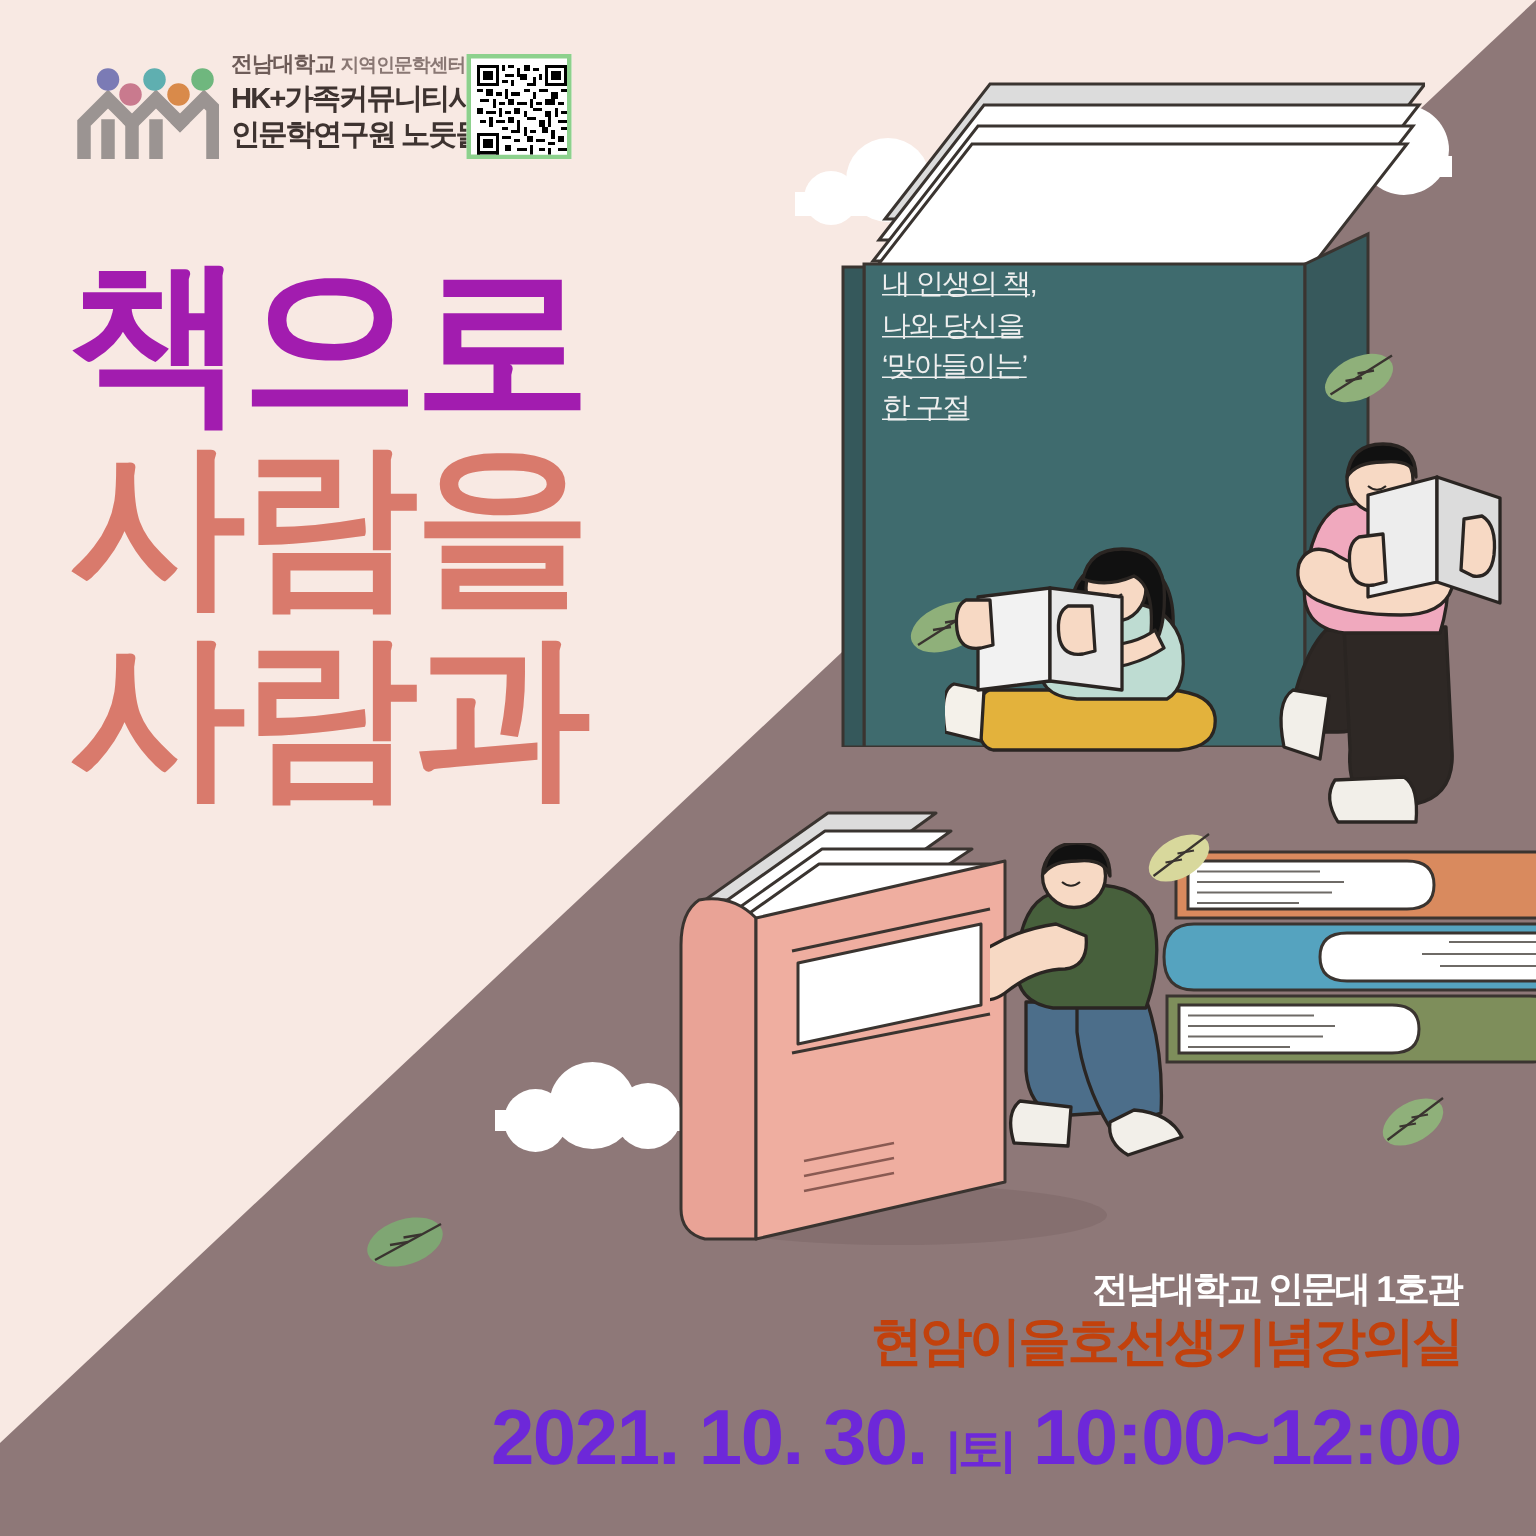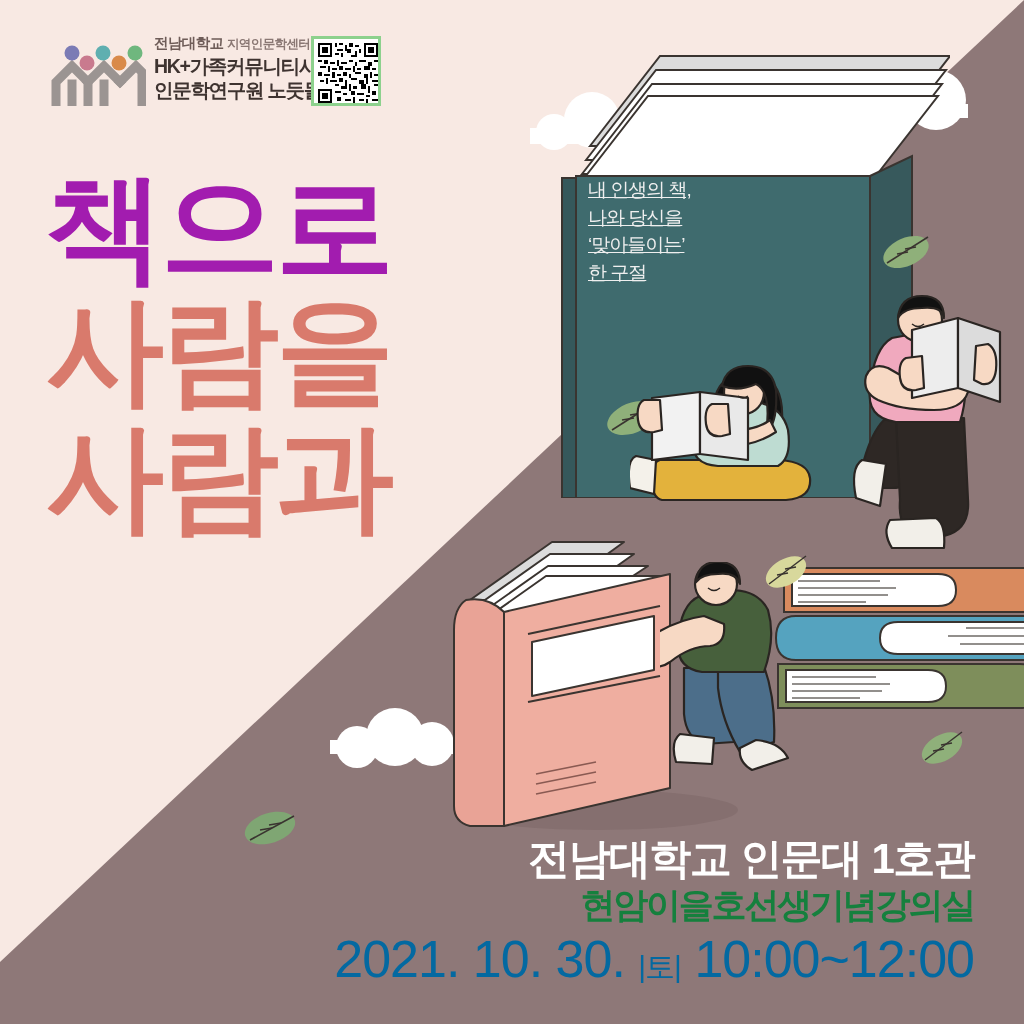--- a/index.html
+++ b/index.html
@@ -50,27 +50,27 @@
   .leaf{position:absolute;}
   .book-quote{
     position:absolute;left:40px;top:62px;width:270px;
     color:#EFEFEF;font-size:19px;line-height:1.46;font-weight:400;letter-spacing:-1px;
     white-space:pre-line;
     text-decoration:underline;
   }
   
   .info{position:absolute;right:50px;bottom:34px;text-align:right;}
   .info .venue1{
-    color:#FFFFFF;font-size:42px;font-weight:800;letter-spacing:-1.6px;line-height:1.22;white-space:nowrap;
+    color:#FFFFFF;font-size:24px;font-weight:800;letter-spacing:-1.6px;line-height:1.22;white-space:nowrap;
   }
   .info .venue2{
-    color:#15803d;font-size:35px;font-weight:800;letter-spacing:-2.2px;line-height:1.22;white-space:nowrap;
+    color:#c2410c;font-size:35px;font-weight:800;letter-spacing:-2.2px;line-height:1.22;white-space:nowrap;
   }
   .info .when{
-    color:#0369a1;font-size:52px;font-weight:400;letter-spacing:-1px;line-height:1.18;white-space:nowrap;margin-top:2px;
+    color:#6d28d9;font-size:52px;font-weight:700;letter-spacing:-1px;line-height:1.18;white-space:nowrap;margin-top:12px;
   }
   .info .when .dow{font-size:30px;letter-spacing:-1px;}
 </style>
 </head>
 <body>
 
 <div id="poster">
 
   <div class="bg-light"></div>
   <div class="bg-dark"></div>

